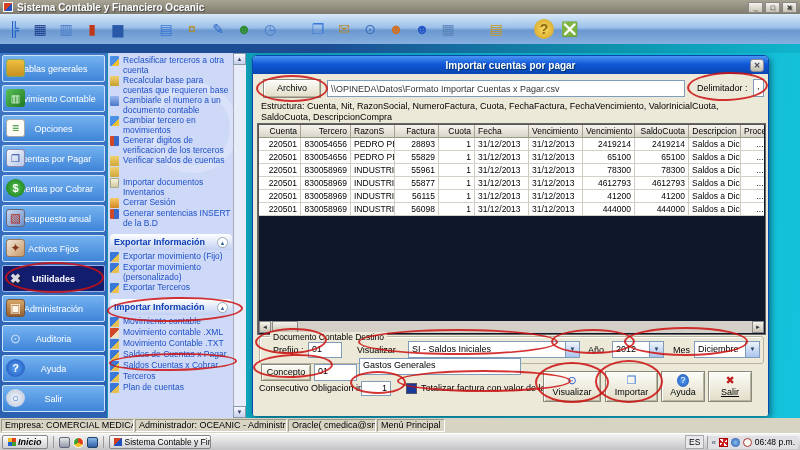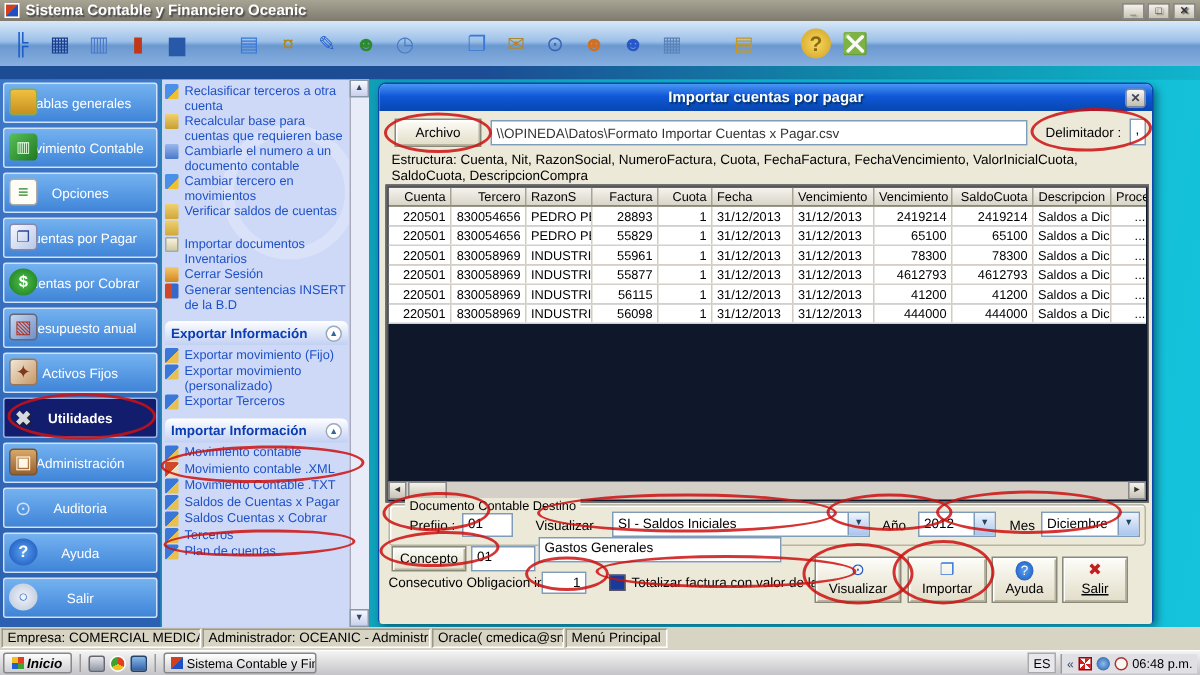--- a/index.html
+++ b/index.html
@@ -263,20 +263,24 @@
           <div class="mitem">
             <span class="mi i-docnum"></span>
             <span>Cambiarle el numero a un documento contable</span>
           </div>
 
           <div class="mitem">
             <span class="mi i-edit"></span>
             <span>Cambiar tercero en movimientos</span>
           </div>
 
+          <div class="mitem">
+            <span class="mi i-users"></span>
+            <span>Generar digitos de verificacion de los terceros</span>
+          </div>
 
           <div class="mitem">
             <span class="mi i-verify"></span>
             <span>Verificar saldos de cuentas</span>
           </div>
 
           <div class="mitem">
             <span class="mi i-verify"></span>
           </div>
 

